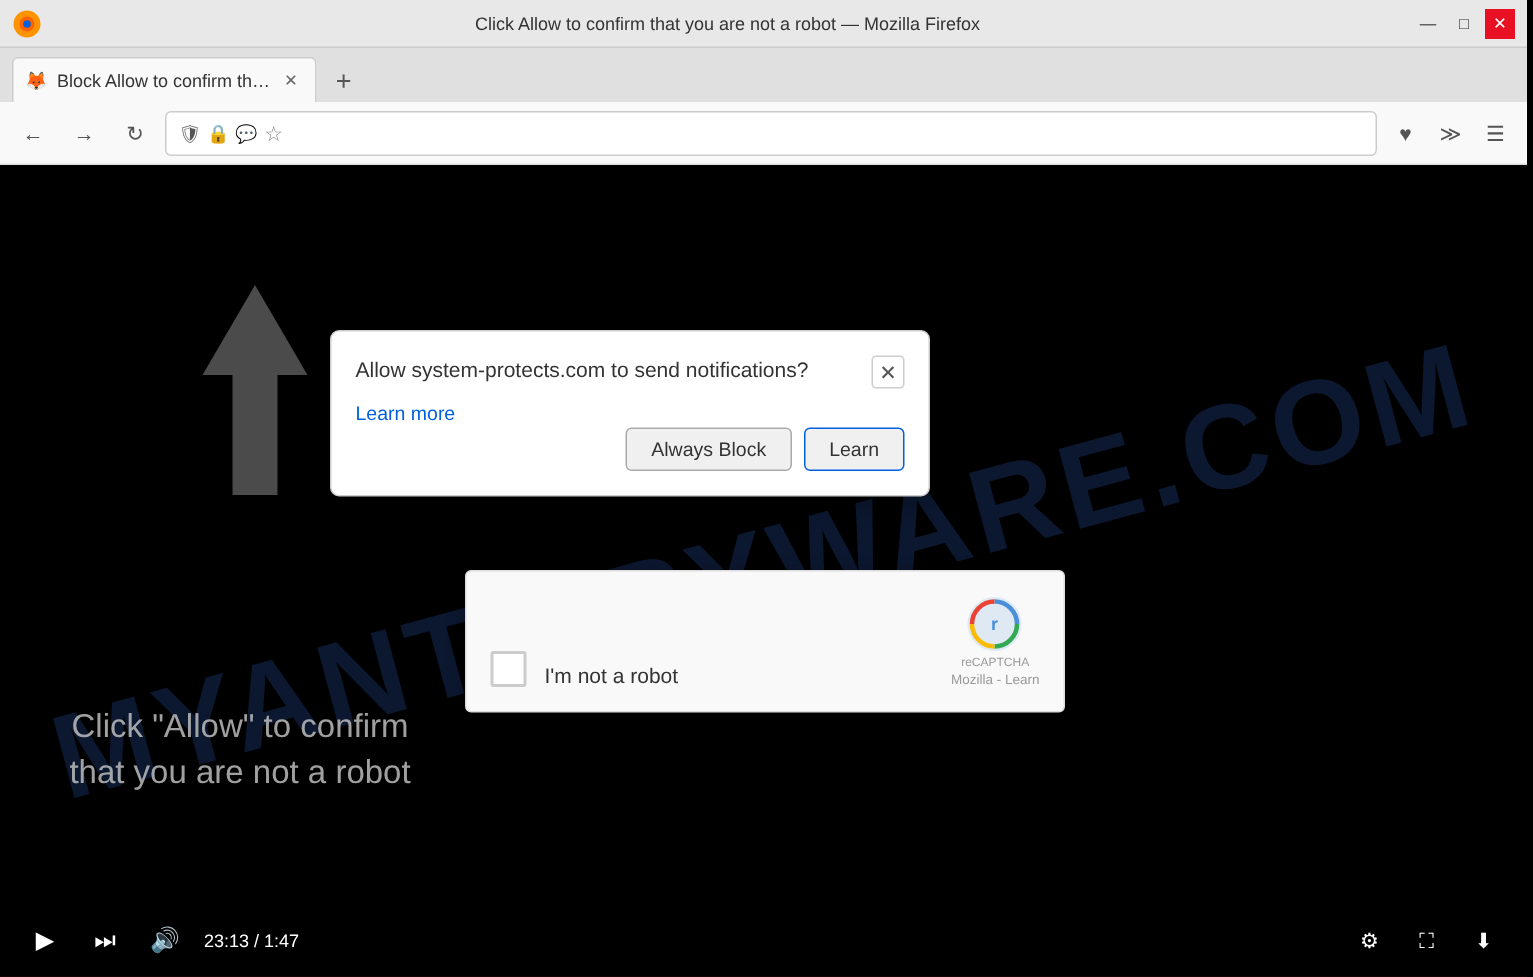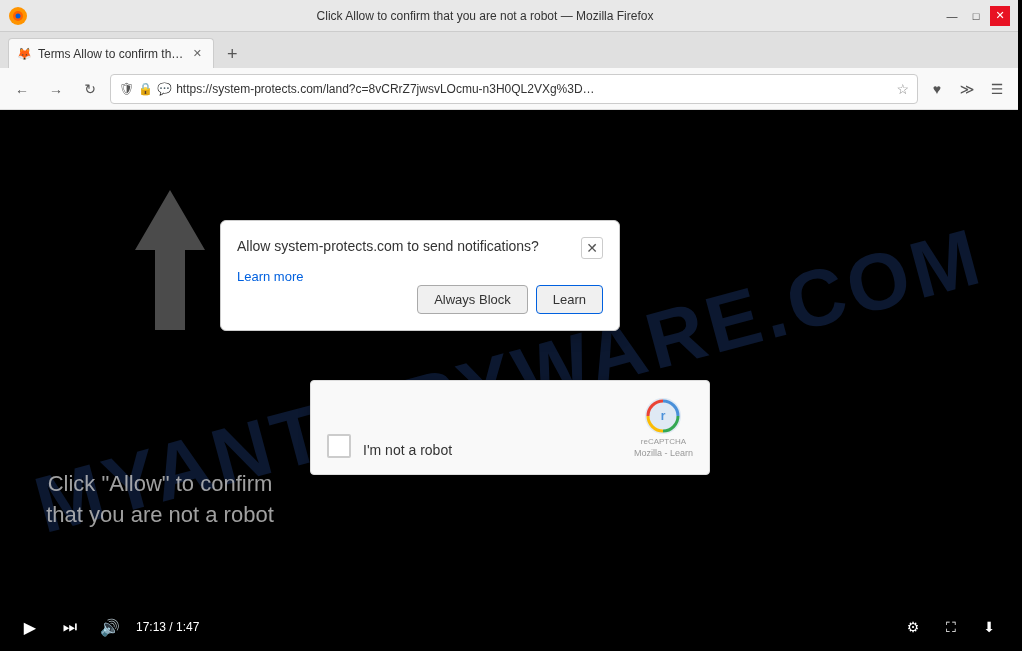--- a/index.html
+++ b/index.html
@@ -354,35 +354,34 @@
     <div class="title-bar-controls">
       <button class="title-btn">—</button>
       <button class="title-btn">□</button>
       <button class="title-btn close">✕</button>
     </div>
   </div>
 
   <div class="tab-bar">
     <div class="tab">
       <span class="tab-favicon">🦊</span>
-      <span class="tab-title">Terms Allow to confirm th…</span>
+      <span class="tab-title">Block Allow to confirm th…</span>
       <button class="tab-close">✕</button>
     </div>
     <button class="new-tab-btn">+</button>
   </div>
 
   <div class="nav-bar">
     <button class="nav-btn">←</button>
     <button class="nav-btn">→</button>
     <button class="nav-btn">↻</button>
     <div class="address-bar-container">
       <span class="address-icon">🛡</span>
       <span class="address-icon">🔒</span>
       <span class="address-icon">💬</span>
-      <span class="address-text">https://system-protects.com/land?c=8vCRrZ7jwsvLOcmu-n3H0QL2VXg%3D…</span>
       <span class="bookmark-star">☆</span>
     </div>
     <div class="nav-right-icons">
       <button class="nav-icon-btn">♥</button>
       <button class="nav-icon-btn">≫</button>
       <button class="nav-icon-btn">☰</button>
     </div>
   </div>
 
   <div class="browser-content">
@@ -429,21 +428,21 @@
             <a href="#">Learn</a>
           </div>
         </div>
       </div>
     </div>
 
     <div class="video-controls">
       <button class="ctrl-btn">▶</button>
       <button class="ctrl-btn">⏭</button>
       <button class="ctrl-btn">🔊</button>
-      <span class="time-display">17:13 / 1:47</span>
+      <span class="time-display">23:13 / 1:47</span>
       <span class="ctrl-spacer"></span>
       <button class="ctrl-btn-right">⚙</button>
       <button class="ctrl-btn-right">⛶</button>
       <button class="ctrl-btn-right">⬇</button>
     </div>
 
   </div>
 </div>
 
 </body></html>

